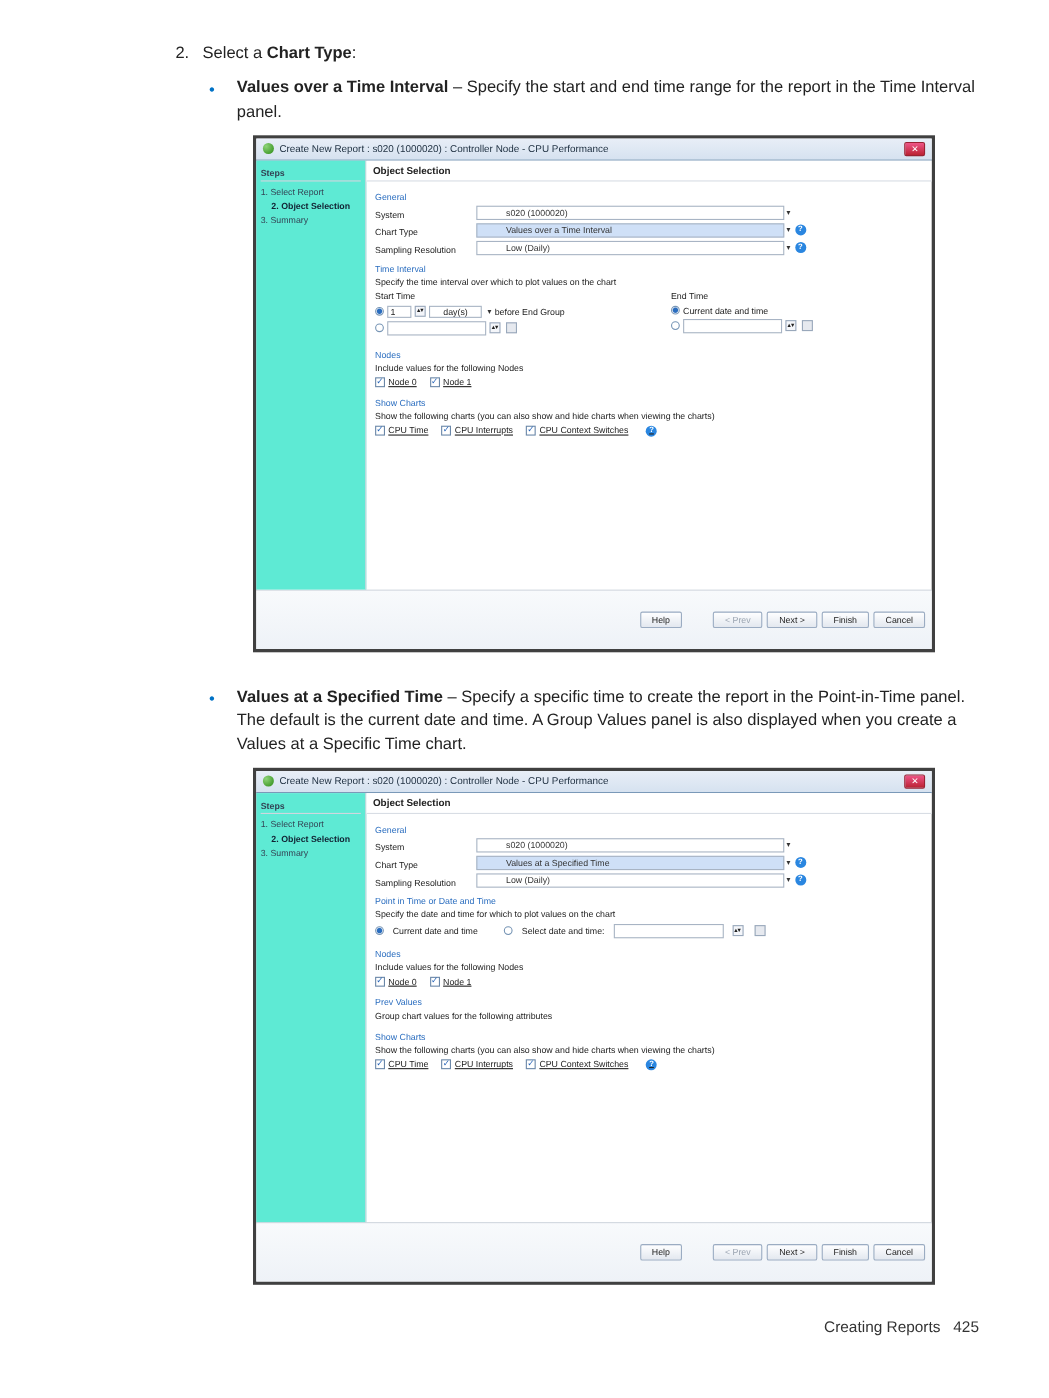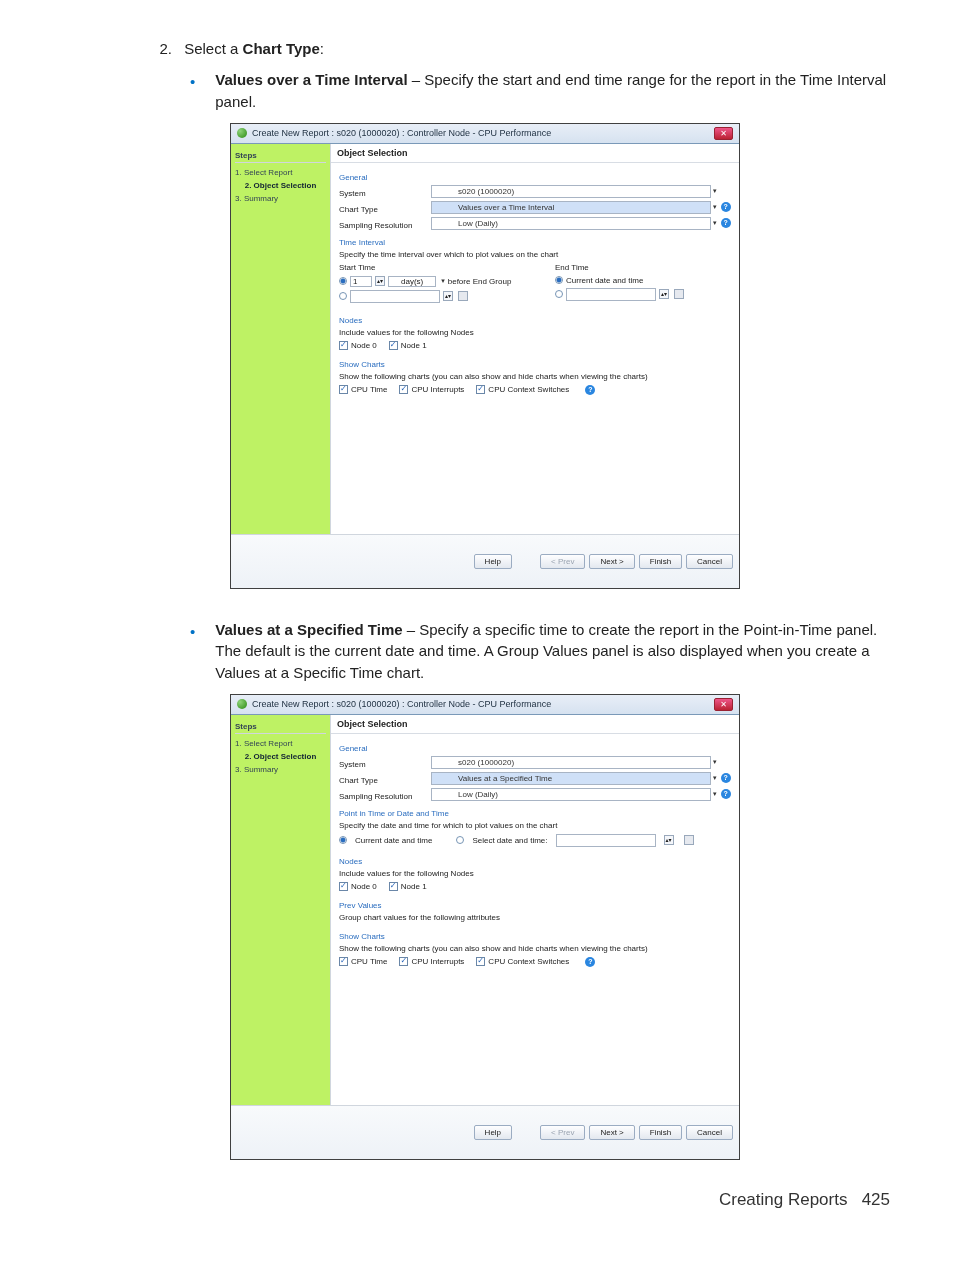--- a/index.html
+++ b/index.html
@@ -36,22 +36,22 @@
     font-size: 15px;
     margin-right: 20px;
     margin-top: 2px;
   }
   .bullet-body { flex: 1; }
   b { font-weight: bold; }
 
   
   .dialog-wrap {
     margin: 10px 0 30px 170px;
-    border: 1px solid #404040;
-    width: 510px;
+    border: 3px solid #404040;
+    width: 620px;
     background: #fff;
     font-size: 9px;
     color: #222;
   }
   .dlg-title {
     background: linear-gradient(#e8eef7, #d6e2f0);
     border-bottom: 1px solid #7a99b8;
     padding: 3px 6px;
     display: flex;
     align-items: center;
@@ -70,21 +70,21 @@
     font-size: 8px;
     padding: 1px 5px;
     border: 1px solid #923;
     border-radius: 2px;
   }
   .dlg-body { display: flex; height: 390px; }
   .dlg-steps {
     width: 100px;
     border-right: 1px solid #d0d6de;
     padding: 5px 4px;
-    background: #bef264;
+    background: #5eead4;
   }
   .dlg-steps div { font-size: 8px; padding: 2px 0; color: #345; }
   .dlg-steps .active { font-weight: bold; color: #123; text-align: center; }
   .dlg-main { flex: 1; padding: 0; overflow: hidden; }
   .main-head {
     font-weight: bold;
     font-size: 9px;
     background: #fff;
     padding: 4px 6px;
     border-bottom: 1px solid #d8dde4;
@@ -122,21 +122,21 @@
   .radio-row { display: flex; align-items: center; gap: 3px; margin-bottom: 3px; }
   .radio { width: 8px; height: 8px; border-radius: 50%; border: 1px solid #7795b5; background: #fff; display: inline-block; }
   .radio.on { background: radial-gradient(circle, #2a6dbf 2px, #fff 3px); }
   .small-input { width: 22px; border: 1px solid #a8b4c4; padding: 0 2px; font-size: 8px; }
   .unit-combo { border: 1px solid #a8b4c4; padding: 0 12px; background: #fff; font-size: 8px; }
   .cal-icon { display:inline-block; width: 10px; height: 10px; background: #e6e9ef; border: 1px solid #99a8bb; margin-left: 2px; }
   .spinner { display:inline-block; width:10px; height:10px; border:1px solid #99a8bb; font-size:6px; text-align:center; line-height:9px; background:#f4f6fa; }
   .chk { width: 9px; height: 9px; border: 1px solid #6a87a8; background: #fff; display: inline-block; position: relative; }
   .chk.on::after { content: "✓"; position: absolute; top: -2px; left: 0; font-size: 8px; color: #2563b8; }
   .chk-row { display: flex; align-items: center; gap: 3px; margin-bottom: 0; }
-  .chk-group { display: flex; gap: 12px; margin-top: 3px; }
+  .chk-group { display: flex; gap: 12px; margin-top: 3px; text-decoration: underline; }
 
   .dlg-footer {
     border-top: 1px solid #d0d6de;
     padding: 19px 6px;
     display: flex;
     justify-content: flex-end;
     gap: 4px;
     background: linear-gradient(#f8fafc, #eef2f7);
   }
   .btn {
@@ -144,21 +144,21 @@
     padding: 2px 10px;
     background: linear-gradient(#fefeff, #e3e8ef);
     border: 1px solid #9bacc2;
     border-radius: 2px;
     color: #222;
   }
   .btn.disabled { color: #9aa4b1; }
 
   .page-footer {
     text-align: right;
-    font-size: 17px;
+    font-size: 14px;
     margin-top: 30px;
     padding-right: 4px;
     color: #333;
   }
 </style>
 </head>
 <body>
 
 <div class="step-text">
   <span class="step-num">2.</span>

